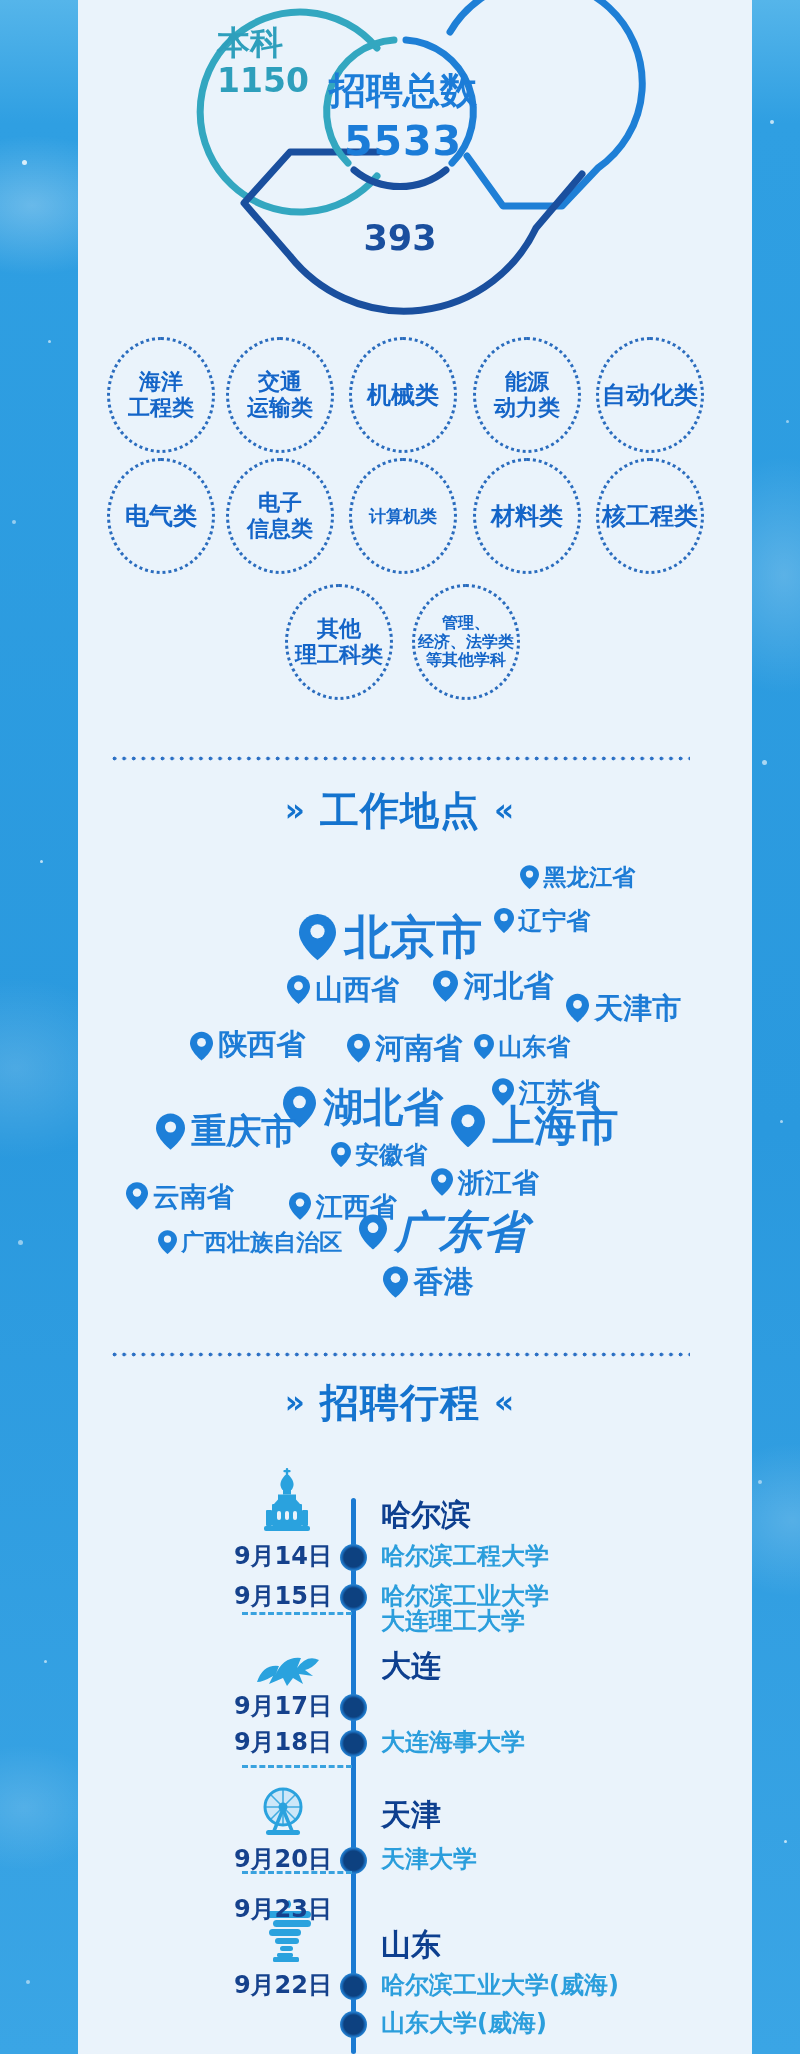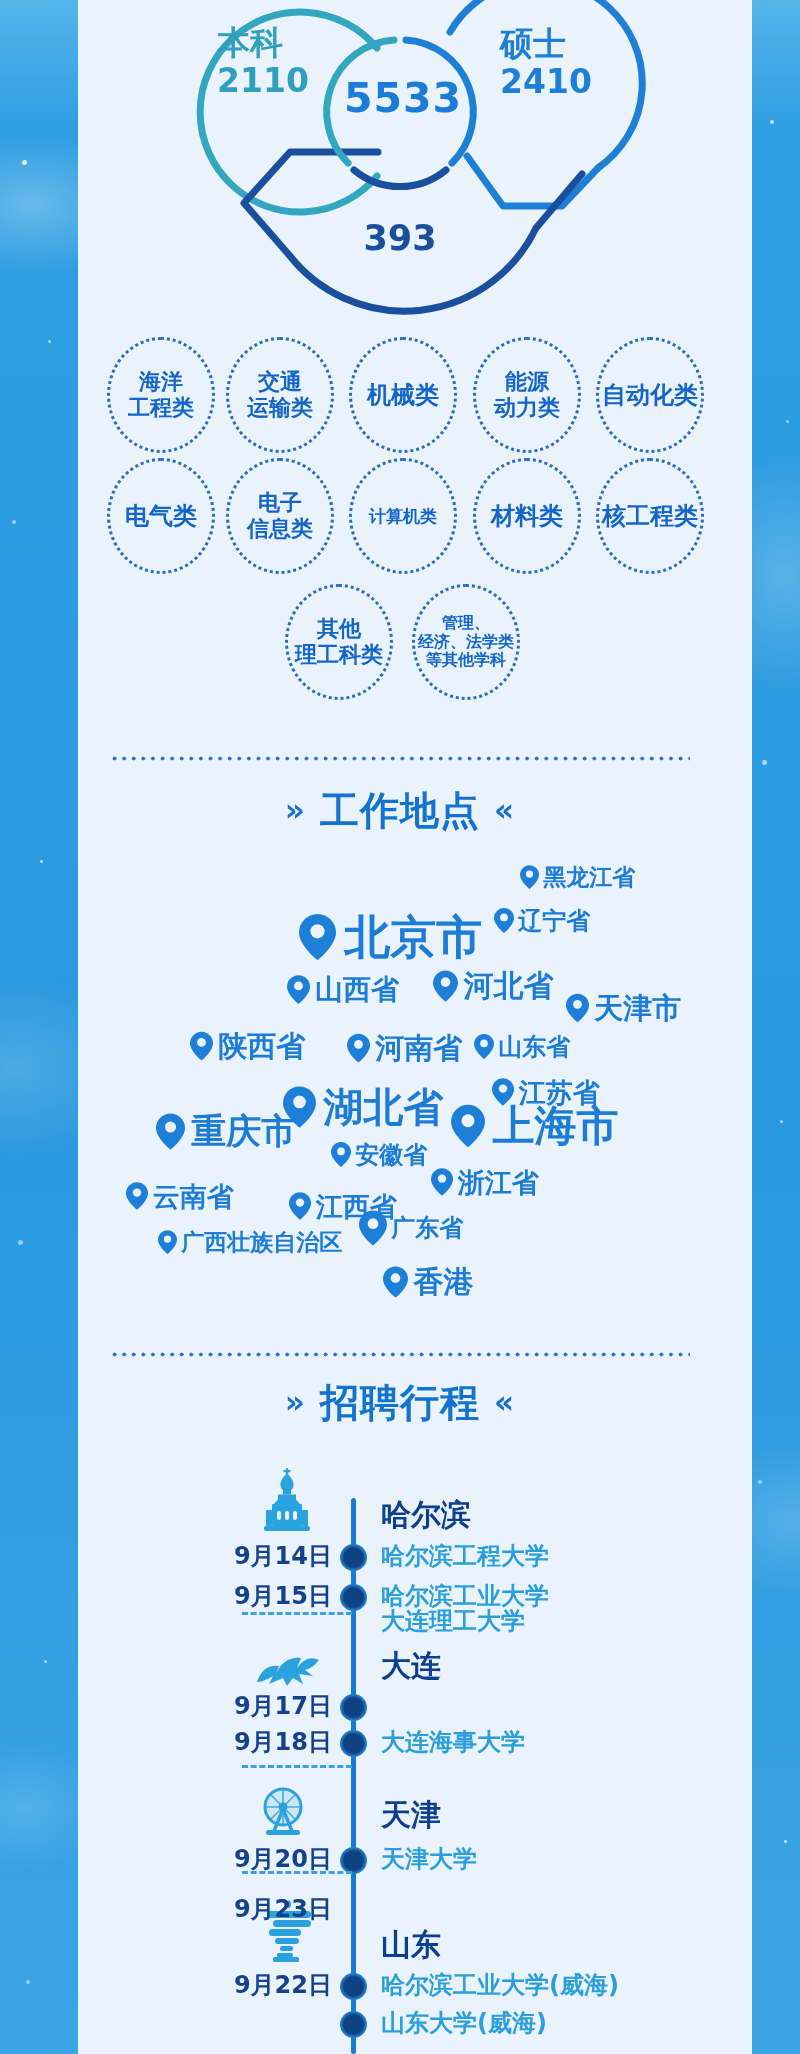--- a/index.html
+++ b/index.html
@@ -88,27 +88,24 @@
       <path d="M 450 32 A 103 103 0 1 1 598 168 L 562 206 L 503 206 L 467 156" stroke="#1e7fd6" stroke-linejoin="round"></path>
       <path d="M 378 152 L 290 152 L 244 203 L 290 256 A 146 146 0 0 0 536 228 L 582 174" stroke="#1a4f9e" stroke-linejoin="round"></path>
       <path d="M 394 40 A 72 72 0 0 0 348 163" stroke="#33a7c0"></path>
       <path d="M 406 40 A 72 72 0 0 1 452 163" stroke="#1e7fd6"></path>
       <path d="M 354 170 A 72 72 0 0 0 446 170" stroke="#1a4f9e"></path>
     </g>
   </svg>
 
   <div class="stat stat-bachelor">
     <div class="stat-label">本科</div>
-    <div class="stat-value">2110</div>
-  </div>
-  <div class="stat stat-master">
-    <div class="stat-label">硕士</div>
-    <div class="stat-value">2410</div>
+    <div class="stat-value">1150</div>
   </div>
   <div class="stat stat-center">
+    <div class="stat-label">招聘总数</div>
     <div class="stat-value">5533</div>
   </div>
   <div class="stat stat-phd">
     <div class="stat-value">393</div>
   </div>
 
   <div id="categories">
       <div class="cat-circle" style="left: 107px; top: 337px; font-size: 22px;">海洋
 工程类</div>
       <div class="cat-circle" style="left: 226px; top: 337px; font-size: 22px;">交通
@@ -172,21 +169,21 @@
         </svg>
         <span>河北省</span>
       </div>
       <div class="loc-item" style="left: 566px; top: 993px; font-size: 29px;">
         <svg width="23" height="30" viewBox="0 0 24 30">
           <path d="M12 0C5.4 0 0 5.4 0 12c0 8.5 12 18 12 18s12-9.5 12-18C24 5.4 18.6 0 12 0z" fill="#1d7fd8"></path>
           <circle cx="12" cy="11.3" r="4.6" fill="#eaf3fb"></circle>
         </svg>
         <span>天津市</span>
       </div>
-      <div class="loc-item" style="left: 190px; top: 1031px; font-size: 29px;">
+      <div class="loc-item" style="left: 190px; top: 1031px; font-size: 29px; font-family: Liberation Mono, monospace;">
         <svg width="23" height="30" viewBox="0 0 24 30">
           <path d="M12 0C5.4 0 0 5.4 0 12c0 8.5 12 18 12 18s12-9.5 12-18C24 5.4 18.6 0 12 0z" fill="#1d7fd8"></path>
           <circle cx="12" cy="11.3" r="4.6" fill="#eaf3fb"></circle>
         </svg>
         <span>陕西省</span>
       </div>
       <div class="loc-item" style="left: 347px; top: 1033px; font-size: 29px; align-items: center;">
         <svg width="23" height="30" viewBox="0 0 24 30">
           <path d="M12 0C5.4 0 0 5.4 0 12c0 8.5 12 18 12 18s12-9.5 12-18C24 5.4 18.6 0 12 0z" fill="#1d7fd8"></path>
           <circle cx="12" cy="11.3" r="4.6" fill="#eaf3fb"></circle>
@@ -256,21 +253,21 @@
         </svg>
         <span>江西省</span>
       </div>
       <div class="loc-item" style="left: 158px; top: 1230px; font-size: 23px;">
         <svg width="19" height="24" viewBox="0 0 24 30">
           <path d="M12 0C5.4 0 0 5.4 0 12c0 8.5 12 18 12 18s12-9.5 12-18C24 5.4 18.6 0 12 0z" fill="#1d7fd8"></path>
           <circle cx="12" cy="11.3" r="4.6" fill="#eaf3fb"></circle>
         </svg>
         <span>广西壮族自治区</span>
       </div>
-      <div class="loc-item" style="left: 359px; top: 1210px; font-size: 24px;">
+      <div class="loc-item" style="left: 359px; top: 1210px; font-size: 44px; font-style: italic;">
         <svg width="28" height="36" viewBox="0 0 24 30">
           <path d="M12 0C5.4 0 0 5.4 0 12c0 8.5 12 18 12 18s12-9.5 12-18C24 5.4 18.6 0 12 0z" fill="#1d7fd8"></path>
           <circle cx="12" cy="11.3" r="4.6" fill="#eaf3fb"></circle>
         </svg>
         <span>广东省</span>
       </div>
       <div class="loc-item" style="left: 383px; top: 1266px; font-size: 30px;">
         <svg width="25" height="32" viewBox="0 0 24 30">
           <path d="M12 0C5.4 0 0 5.4 0 12c0 8.5 12 18 12 18s12-9.5 12-18C24 5.4 18.6 0 12 0z" fill="#1d7fd8"></path>
           <circle cx="12" cy="11.3" r="4.6" fill="#eaf3fb"></circle>

